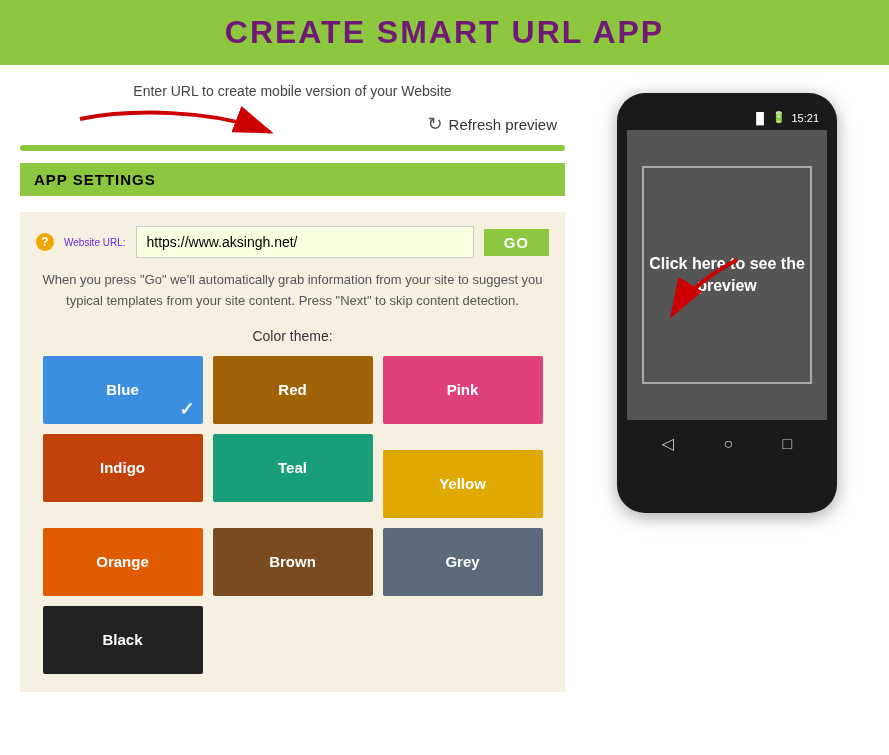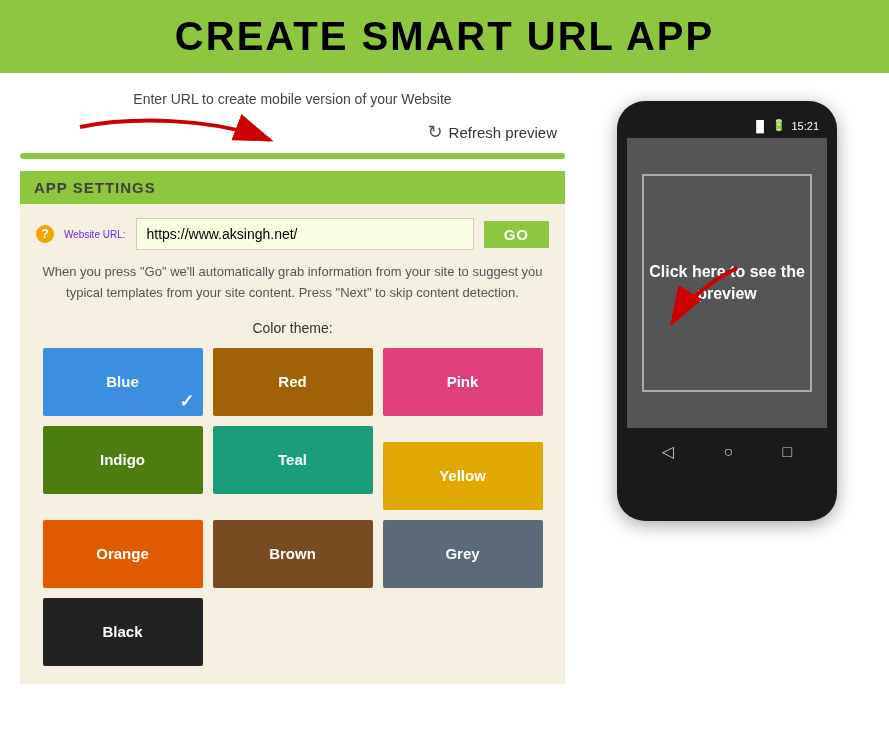--- a/index.html
+++ b/index.html
@@ -11,22 +11,22 @@
       overflow-x: hidden;
     }
 
     
     .header {
       background: #8dc63f;
       text-align: center;
       padding: 14px 0;
     }
     .header h1 {
-      color: #000000;
-      font-size: 40px;
+      color: #701a75;
+      font-size: 32px;
       font-weight: bold;
       letter-spacing: 2px;
     }
 
     
     .main-container {
       display: flex;
       flex-direction: row;
       padding: 18px 20px 10px 20px;
       gap: 20px;
@@ -74,26 +74,26 @@
       width: 100%;
       height: 6px;
       background: #8dc63f;
       border-radius: 3px;
       margin-bottom: 12px;
     }
 
     
     .app-settings-header {
       background: #8dc63f;
-      color: #404040;
+      color: #000000;
       font-size: 15px;
       font-weight: bold;
       padding: 8px 14px;
       letter-spacing: 1px;
-      margin-bottom: 0;
+      margin-bottom: 16px;
     }
 
     .settings-body {
       background: #f5f0e0;
       padding: 14px 16px 18px 16px;
     }
 
     .website-url-row {
       display: flex;
       align-items: center;
@@ -328,21 +328,21 @@
             <div class="color-swatch" style="background: rgb(59, 142, 224);">
               <span>Blue</span>
               <span class="checkmark">✓</span>
             </div>
             <div class="color-swatch" style="background: #a16207;">
               <span>Red</span>
             </div>
             <div class="color-swatch" style="background: rgb(224, 64, 122);">
               <span>Pink</span>
             </div>
-            <div class="color-swatch" style="background: #4d7c0f;">
+            <div class="color-swatch" style="background: #c2410c;">
               <span>Indigo</span>
             </div>
             <div class="color-swatch" style="background: rgb(26, 158, 122);">
               <span>Teal</span>
             </div>
             <div class="color-swatch" style="background: rgb(224, 168, 0); margin-top: 16px;">
               <span>Yellow</span>
             </div>
             <div class="color-swatch" style="background: rgb(224, 90, 0);">
               <span>Orange</span>

